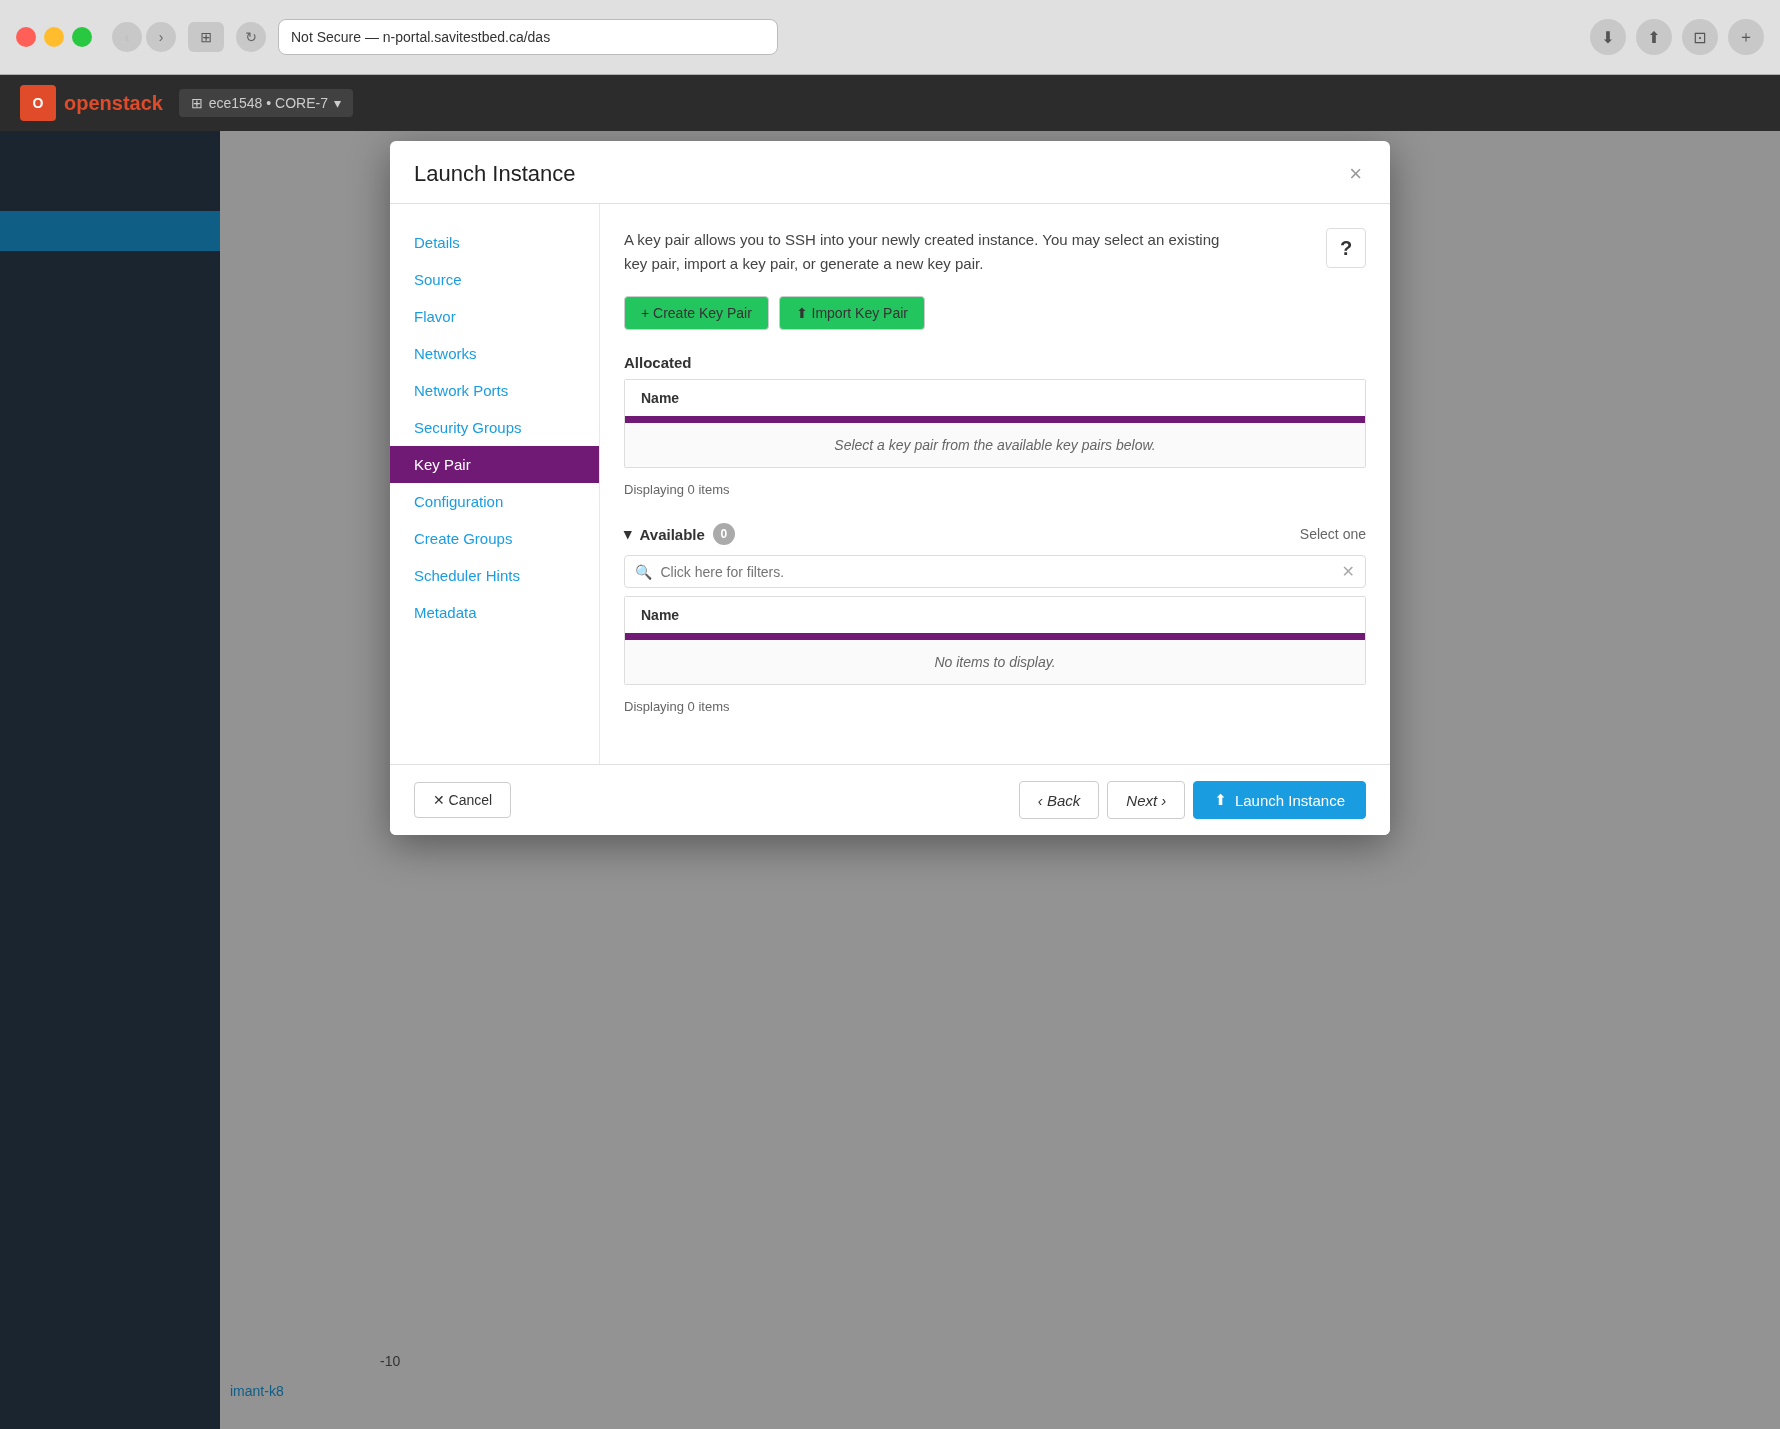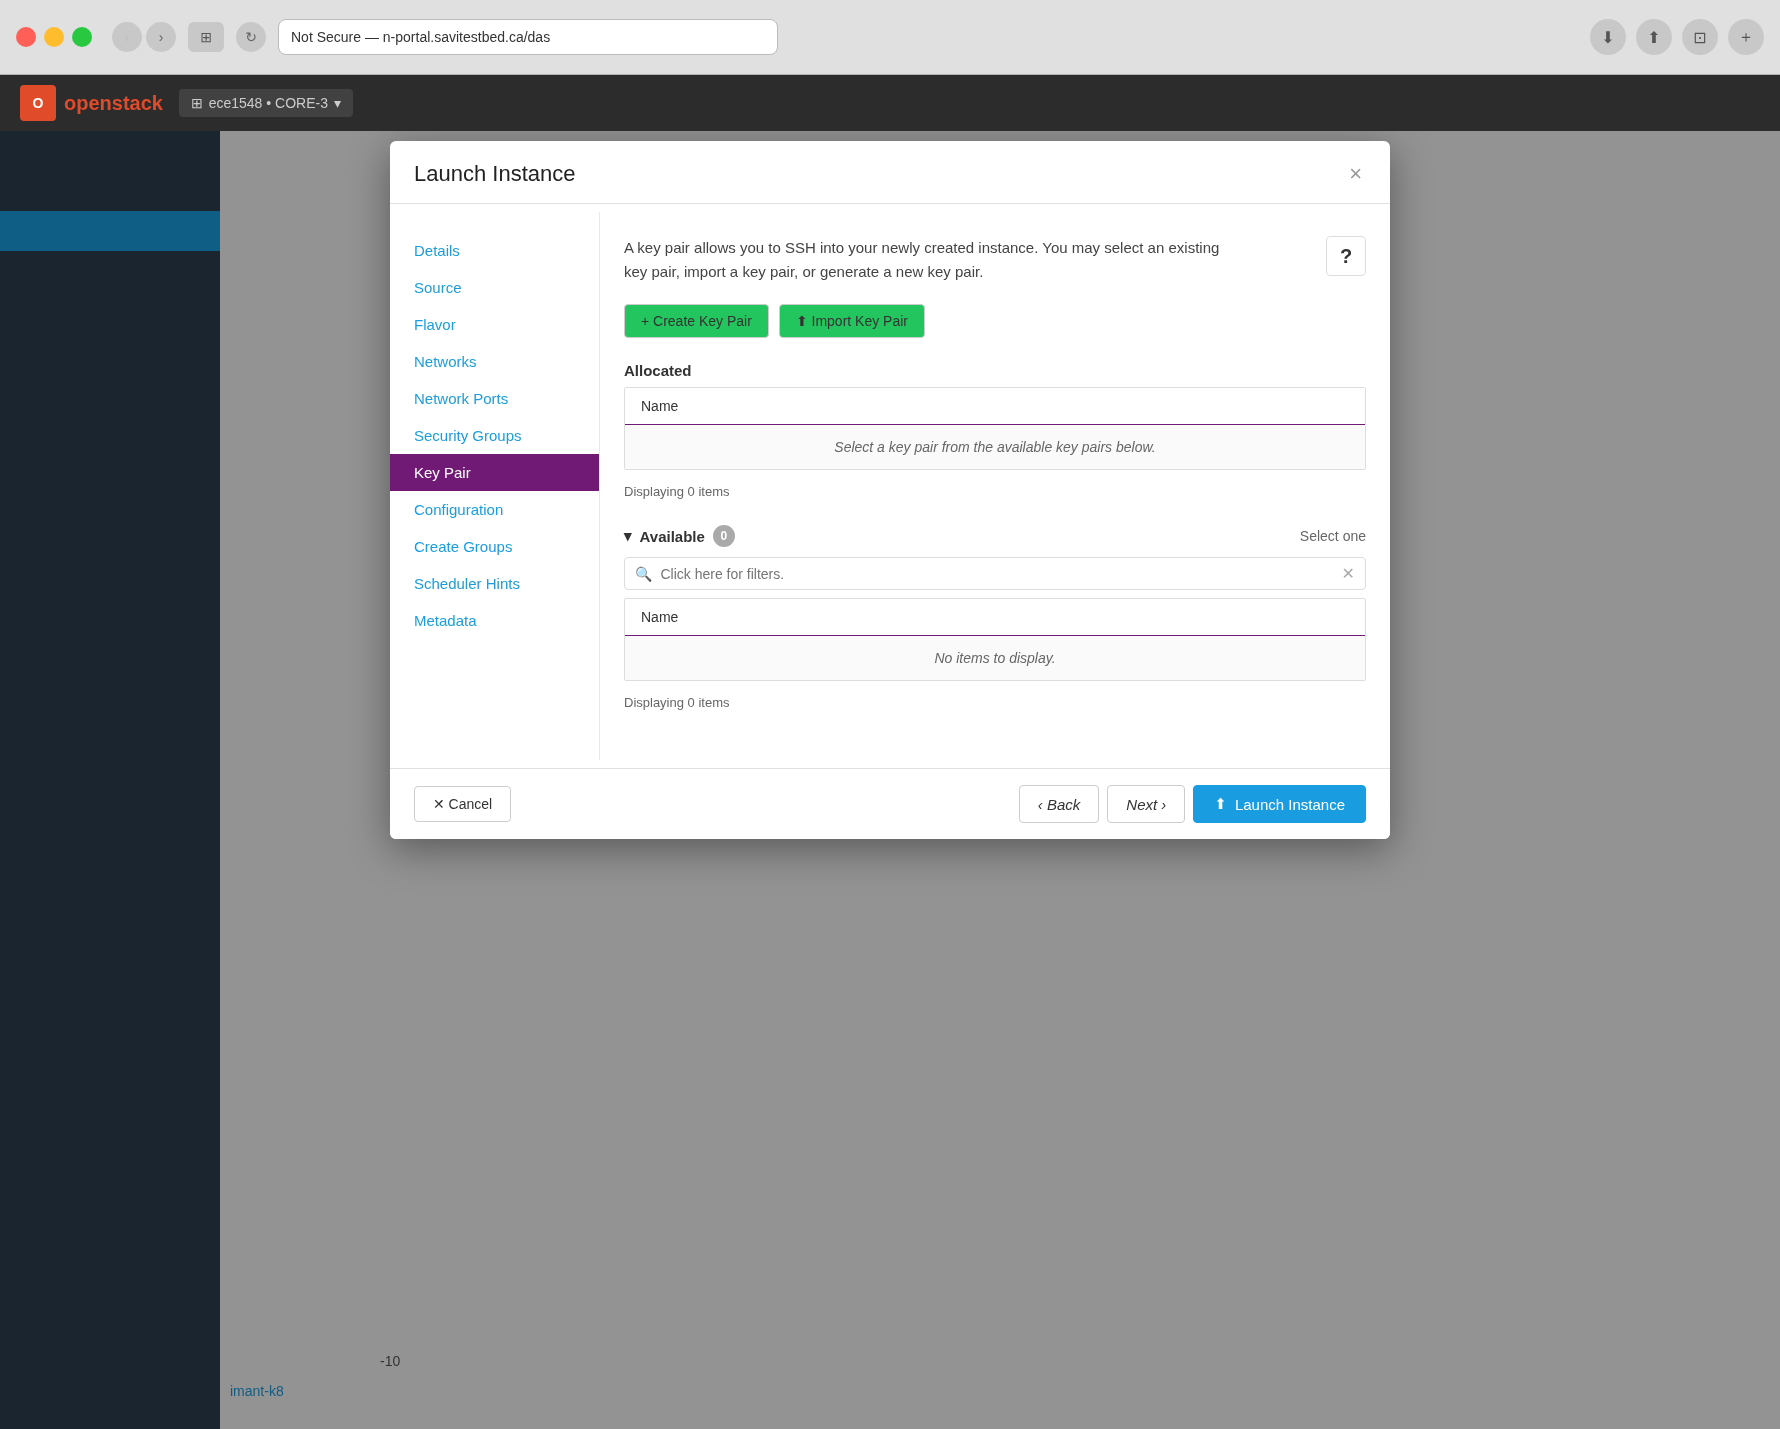--- a/index.html
+++ b/index.html
@@ -189,21 +189,20 @@
     
     .modal {
       background: white;
       border-radius: 6px;
       width: 1000px;
       max-height: 920px;
       box-shadow: 0 10px 40px rgba(0,0,0,0.4);
       display: flex;
       flex-direction: column;
       overflow: hidden;
-      gap: 8px;
     }
 
     .modal-header {
       padding: 20px 24px 16px;
       border-bottom: 1px solid #e0e0e0;
       display: flex;
       align-items: center;
       justify-content: space-between;
       flex-shrink: 0;
     }
@@ -312,24 +311,24 @@
     }
 
     
     .table-container {
       border: 1px solid #ddd;
       border-radius: 2px;
       margin-bottom: 8px;
     }
     .table-header {
       padding: 10px 16px;
-      font-weight: 400;
-      font-size: 14px;
-      color: #333;
-      border-bottom: 1px solid #701a75;
+      font-weight: 700;
+      font-size: 14px;
+      color: #333;
+      border-bottom: 7px solid #701a75;
       background: white;
     }
     .table-empty-row {
       padding: 14px 16px;
       text-align: center;
       font-style: italic;
       color: #666;
       font-size: 14px;
       background: #fafafa;
     }
@@ -506,21 +505,21 @@
 
 <div class="openstack-bar">
   <div class="openstack-logo">
     <div class="openstack-icon">O</div>
     <div class="openstack-text">
       <span>open</span><span>stack</span>
     </div>
   </div>
   <div class="project-selector">
     <span>⊞</span>
-    <span>ece1548 • CORE-3</span>
+    <span>ece1548 • CORE-7</span>
     <span>▾</span>
   </div>
 </div>
 
 <div class="page-bg">
   <div class="bg-page">
     <div class="bg-sidebar">
       <div class="bg-sidebar-active"></div>
     </div>
     <div class="bg-main">

